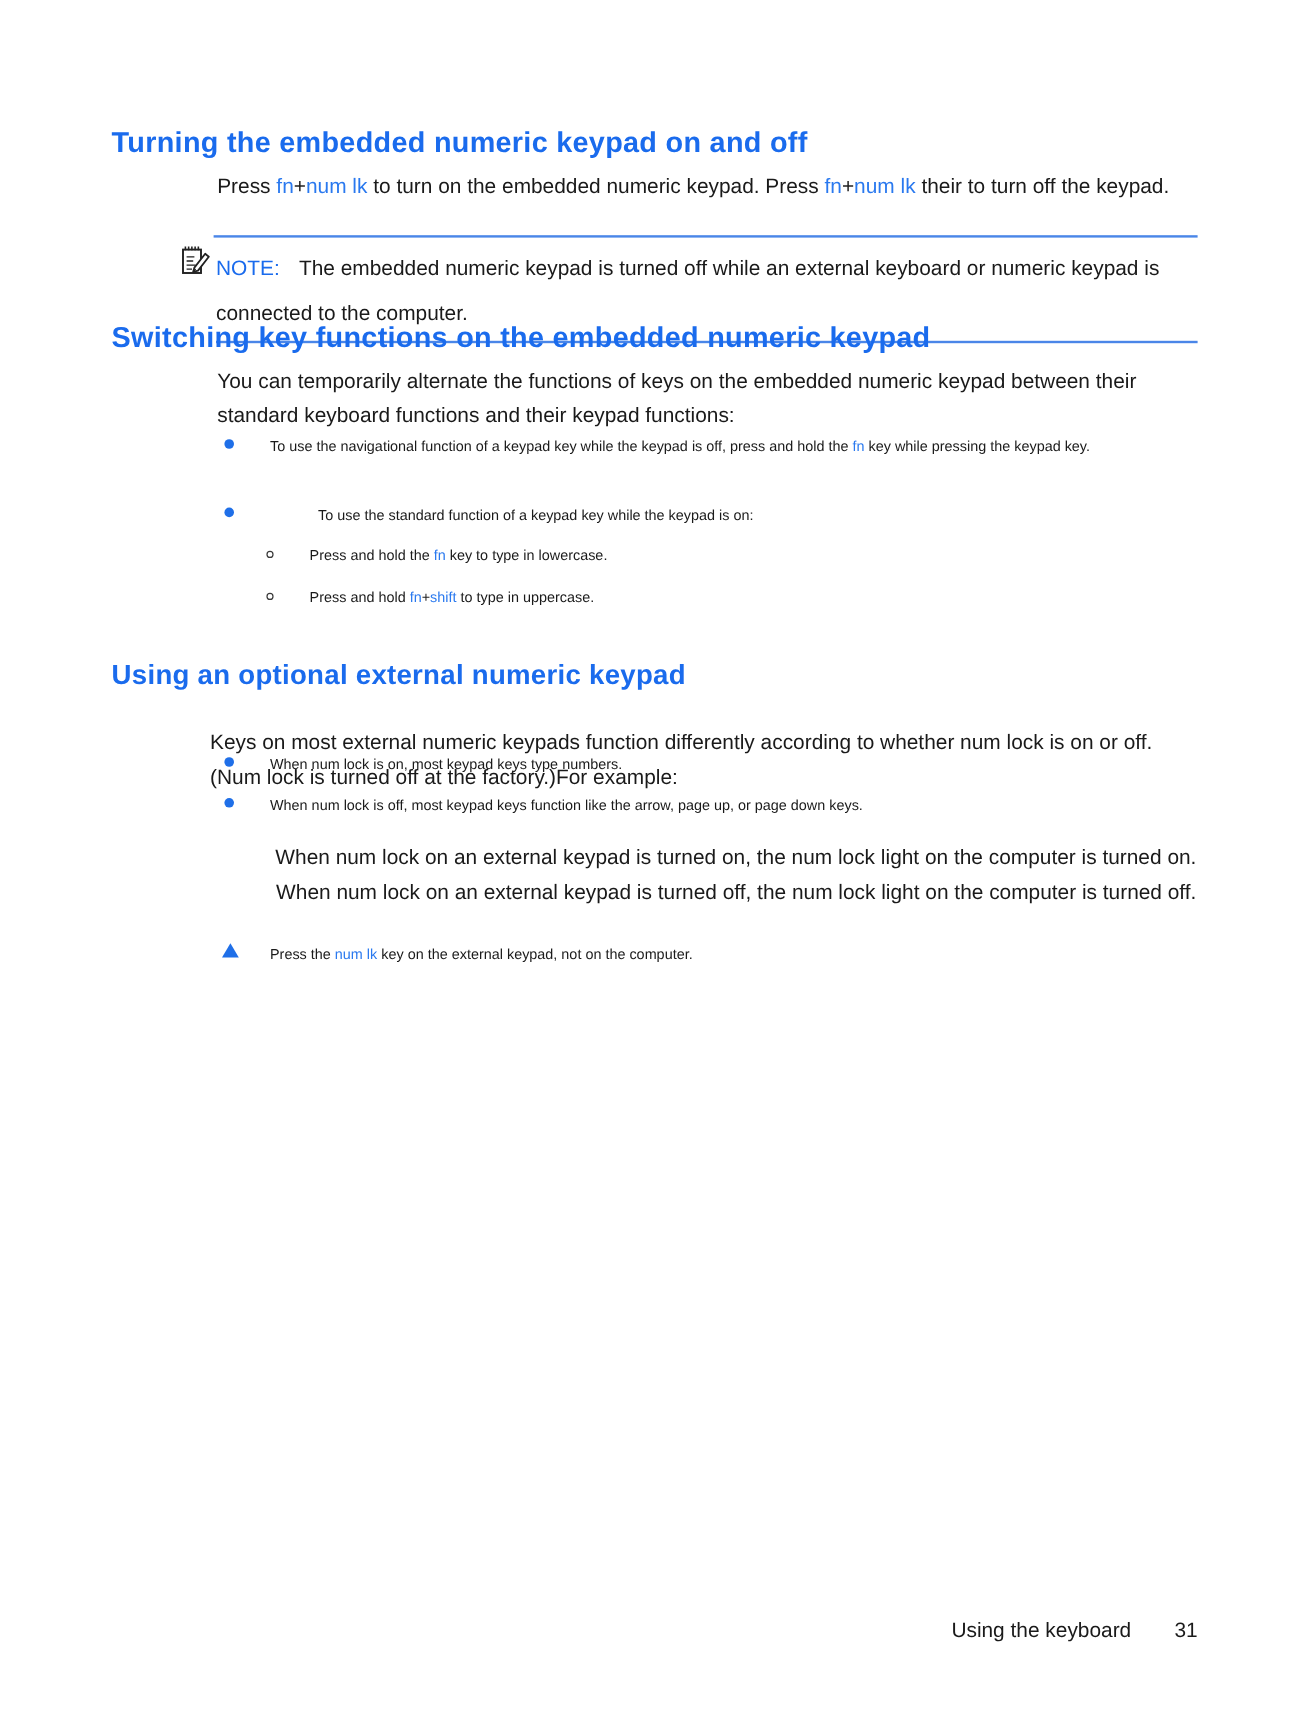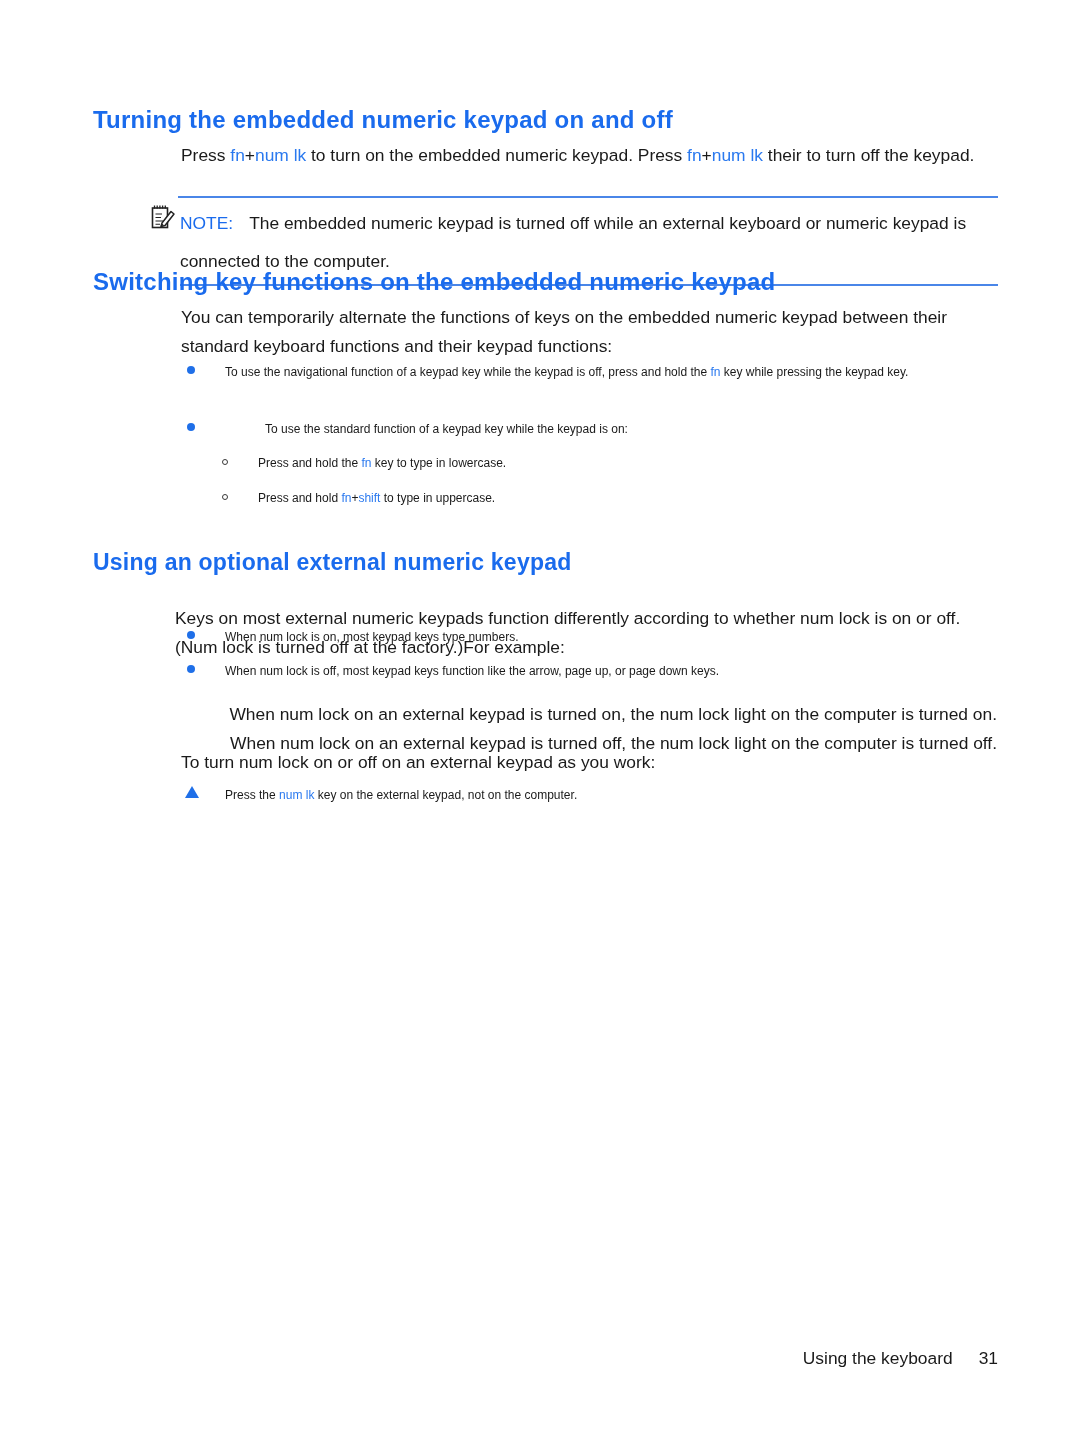--- a/index.html
+++ b/index.html
@@ -124,21 +124,21 @@
     top: 1348px;
     width: 1080px;
     text-align: right;
     padding-right: 82px;
     box-sizing: border-box;
     font-size: 17.4px;
     color: #1a1a1a;
   }
   .footer .pagenum {
     display: inline-block;
-    margin-left: 26px;
+    margin-left: 36px;
   }
 </style>
 </head>
 <body>
 
 <div class="page">
 
   <div class="h3" style="top:106px;">Turning the embedded numeric keypad on and off</div>
 
   <div class="para" style="left:181px; top:141px; width:812px;">
@@ -189,21 +189,20 @@
   <div class="para" style="left:175px; top:572px; width:812px;margin-top:32px;">Keys on most external numeric keypads function differently according to whether num lock is on or off. (Num lock is turned off at the factory.)For example:</div>
 
   <div class="bullet" style="left:187px; top:631px;"></div>
   <div class="li" style="left:225px; top:623px; width:768px;">When num lock is on, most keypad keys type numbers.</div>
 
   <div class="bullet" style="left:187px; top:665px;"></div>
   <div class="li" style="left:225px; top:657px; width:775px;">When num lock is off, most keypad keys function like the arrow, page up, or page down keys.</div>
 
   <div class="para" style="left:181px; top:700px; width:816px;text-align:right;">When num lock on an external keypad is turned on, the num lock light on the computer is turned on. When num lock on an external keypad is turned off, the num lock light on the computer is turned off.</div>
 
-  <div class="para" style="left:181px; top:748px; width:812px;">To turn num lock on or off on an external keypad as you work:</div>
 
   <div class="tri" style="left:185px; top:786px;"></div>
   <div class="li" style="left:225px; top:781px; width:768px;">
     <span>Press the </span><span class="kbd">num lk</span><span> key on the external keypad, not on the computer.</span>
   </div>
 
   <div class="footer">
     <span>Using the keyboard</span><span class="pagenum">31</span>
   </div>
 

